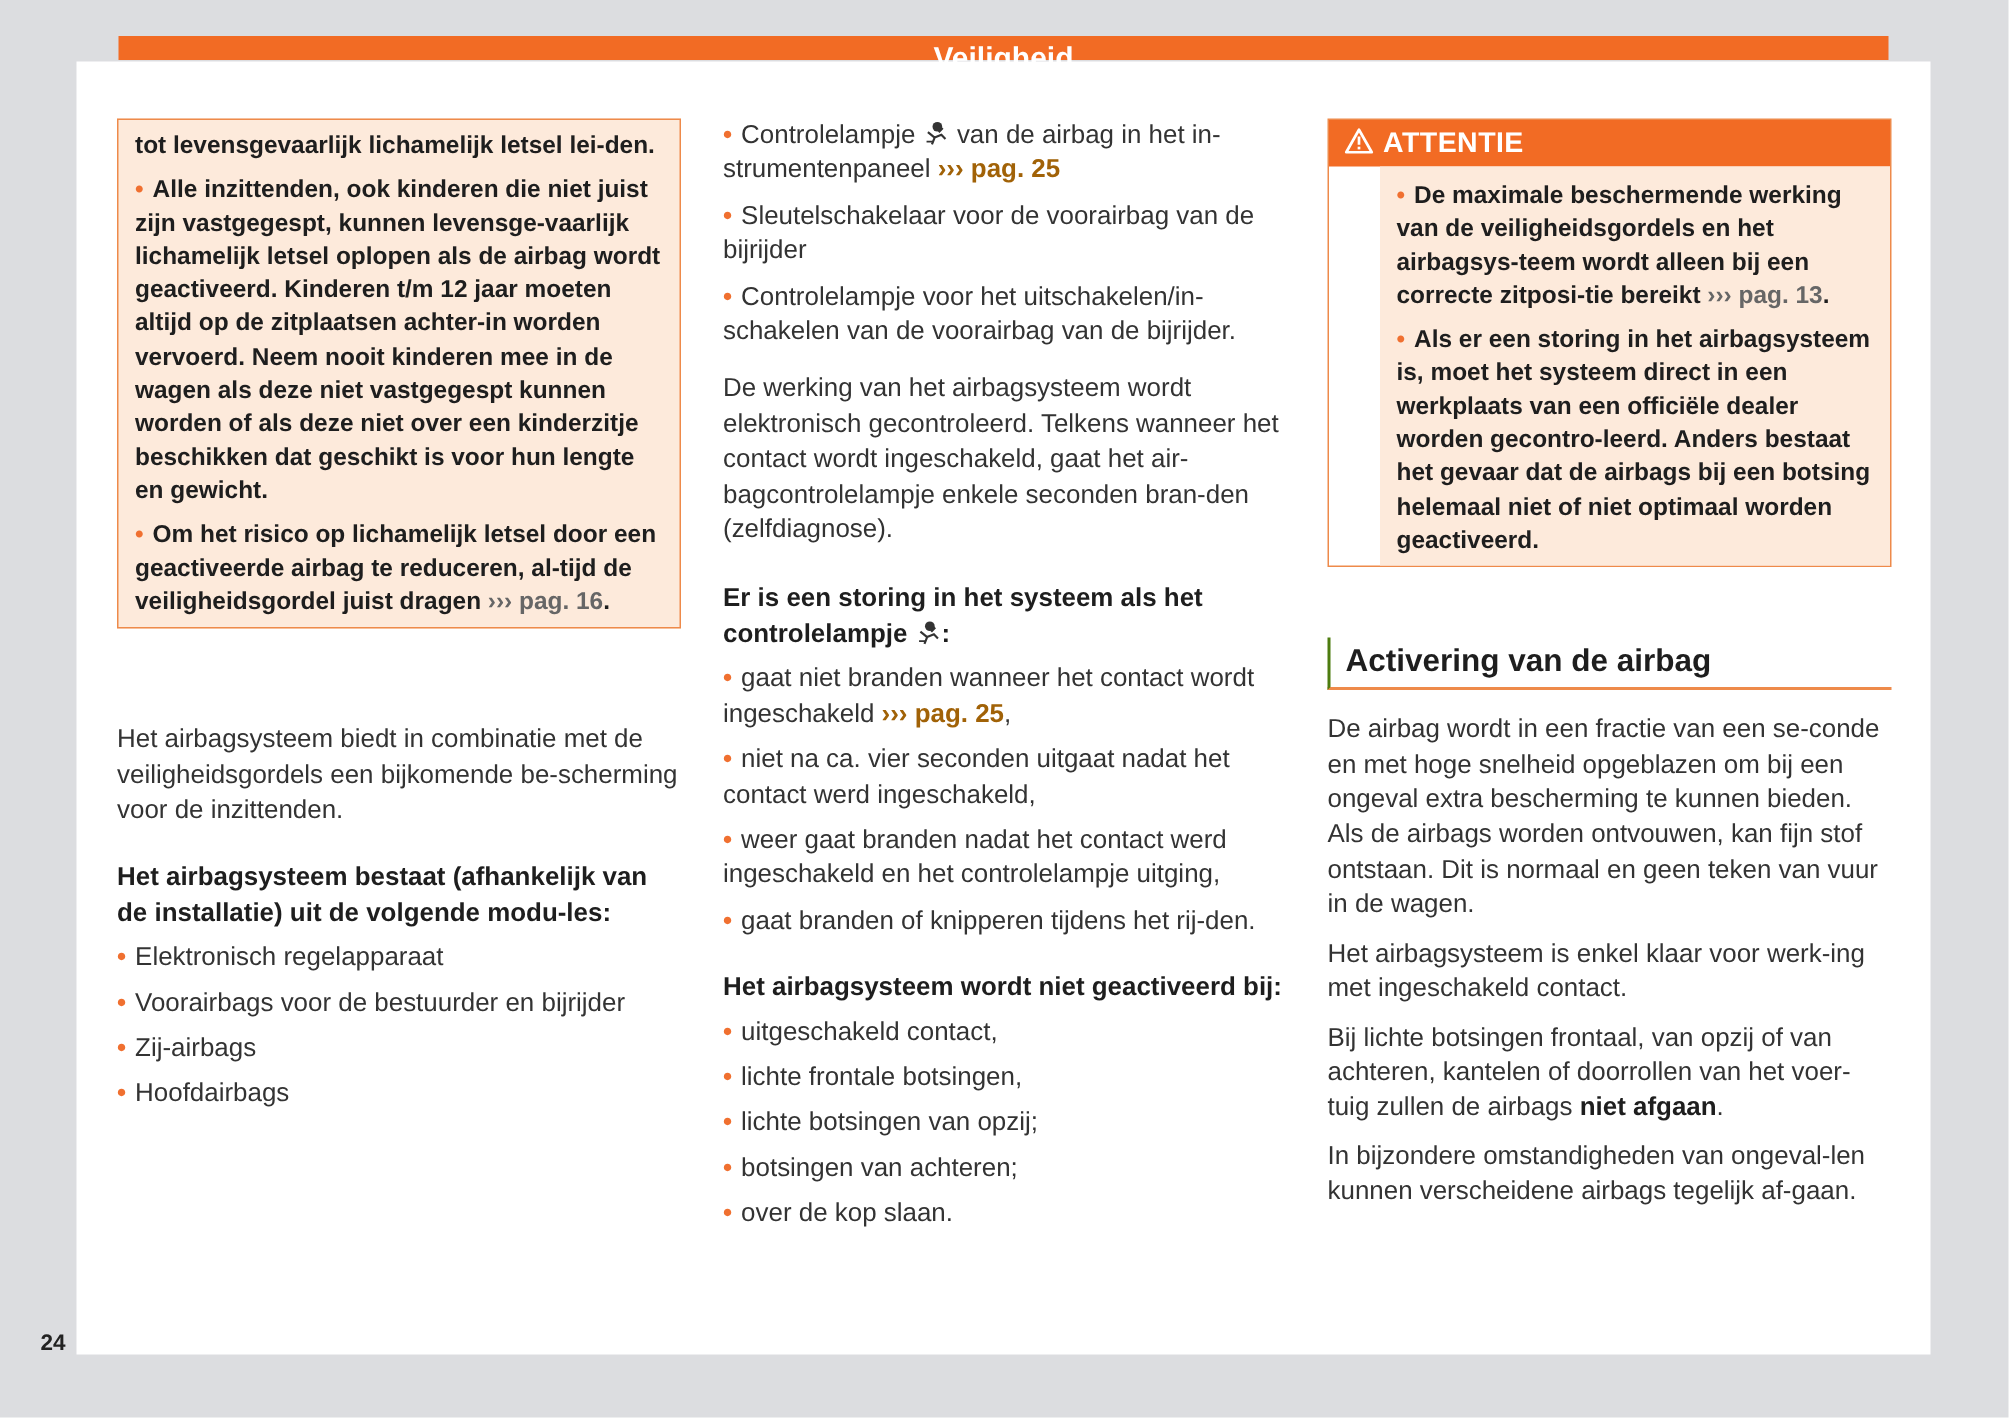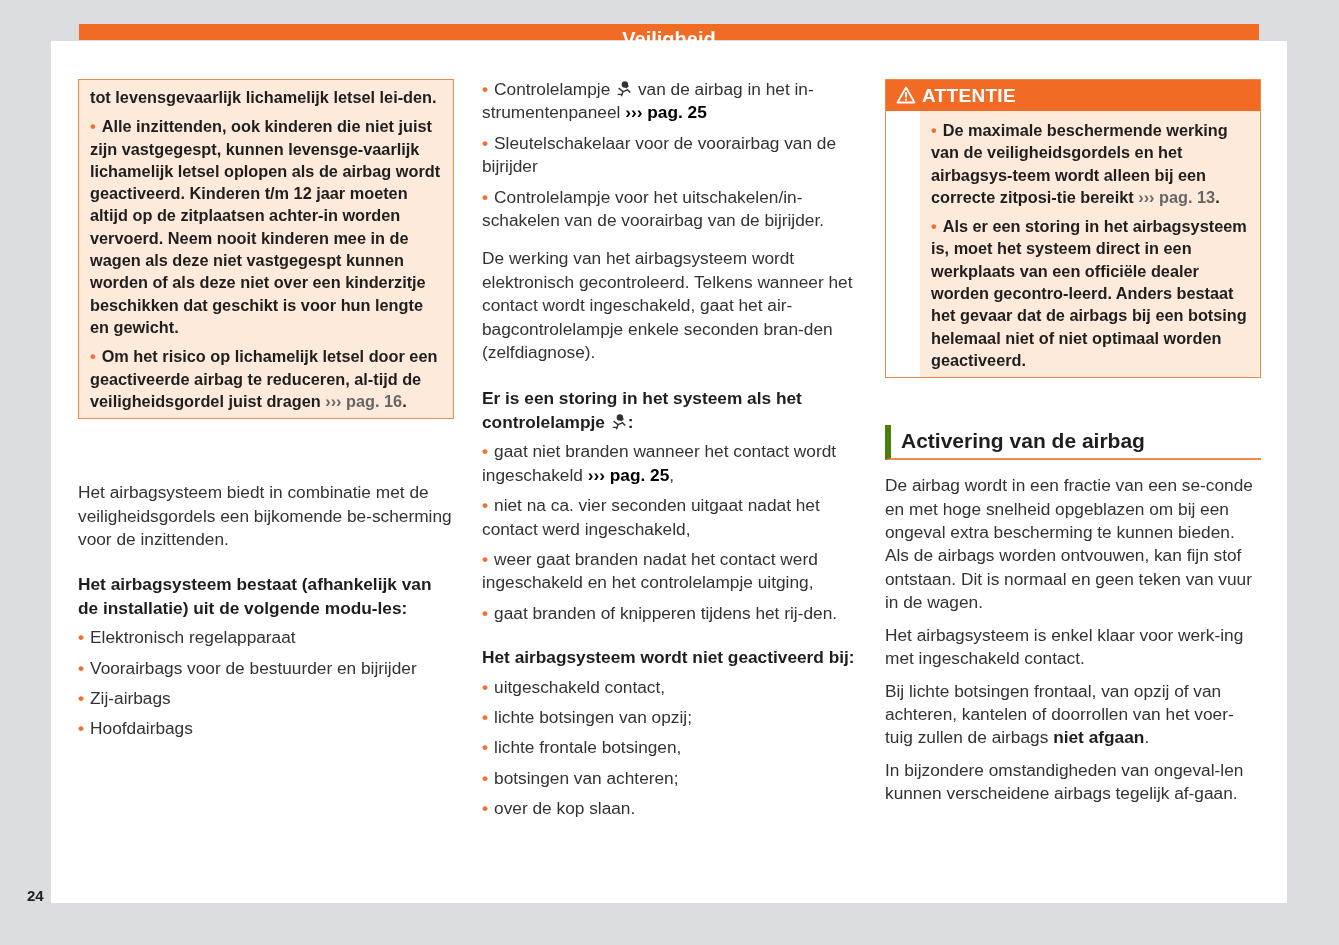--- a/index.html
+++ b/index.html
@@ -21,23 +21,23 @@
   .warnbox { background: #fdeadb; border: 1.5px solid #ee8a4a; padding: 6px 10px 6px 11px; font-weight: bold; color: #1e1e1e; font-size: 16.3px; line-height: 22.3px; }
   .warnbox p { margin: 0 0 7px 0; }
   .warnbox p:last-child { margin-bottom: 0; }
   .warn-head { background: #f26b24; color: #fff; font-weight: bold; font-size: 19px; height: 31px; line-height: 31px; padding-left: 10px; letter-spacing: 0.3px; }
   .warnbox.with-head { padding-top: 8px; border-top: none; margin-left: 34px; }
   .attn-wrap { border: 1.5px solid #ee8a4a; }
   .attn-wrap .warnbox { border: none; }
 
   .bullet { color: #f07030; font-weight: bold; margin-right: 6px; }
   .xref { color: #666; font-weight: bold; }
-  .xref-dark { color: #000000; font-weight: bold; }
+  .xref-dark { color: #a16207; font-weight: bold; }
 
-  .section-heading { border-left: 6px solid #4d7c0f; border-bottom: 2px solid #ee8a4a; padding: 2px 0 3px 10px; font-weight: bold; font-size: 21px; line-height: 28px; color: #1e1e1e; }
+  .section-heading { border-left: 2px solid #4d7c0f; border-bottom: 2px solid #ee8a4a; padding: 2px 0 3px 10px; font-weight: bold; font-size: 21px; line-height: 28px; color: #1e1e1e; }
   p.body { margin: 0 0 9px 0; color: #333; }
   p.subhead { font-weight: bold; margin: 0 0 6px 0; color: #1e1e1e; }
   ul.dots { list-style: none; margin: 0; padding: 0; }
   ul.dots li { margin: 0 0 7px 0; color: #333; }
   .icon-airbag { display: inline-block; width: 18px; height: 18px; vertical-align: -3px; }
 </style>
 </head>
 <body>
 
 <div class="page"></div>
@@ -87,22 +87,22 @@
   <ul class="dots">
     <li><span class="bullet">•</span><span>gaat niet branden wanneer het contact wordt ingeschakeld</span> <span class="xref-dark">››› pag. 25</span><span>,</span></li>
     <li><span class="bullet">•</span><span>niet na ca. vier seconden uitgaat nadat het contact werd ingeschakeld,</span></li>
     <li><span class="bullet">•</span><span>weer gaat branden nadat het contact werd ingeschakeld en het controlelampje uitging,</span></li>
     <li><span class="bullet">•</span><span>gaat branden of knipperen tijdens het rij-den.</span></li>
   </ul>
   <div style="height:14px"></div>
   <p class="subhead">Het airbagsysteem wordt niet geactiveerd bij:</p>
   <ul class="dots">
     <li><span class="bullet">•</span><span>uitgeschakeld contact,</span></li>
+    <li><span class="bullet">•</span><span>lichte frontale botsingen,</span></li>
     <li><span class="bullet">•</span><span>lichte botsingen van opzij;</span></li>
-    <li><span class="bullet">•</span><span>lichte frontale botsingen,</span></li>
     <li><span class="bullet">•</span><span>botsingen van achteren;</span></li>
     <li><span class="bullet">•</span><span>over de kop slaan.</span></li>
   </ul>
 </div>
 
 <div class="col col3">
   <div class="attn-wrap">
     <div class="warn-head">
       <svg width="20" height="18" viewBox="0 0 20 18" style="vertical-align:-2px;margin-right:6px">
           <path d="M10 1.5 L18.5 16.5 L1.5 16.5 Z" fill="none" stroke="#fff" stroke-width="1.8" stroke-linejoin="round"></path>

